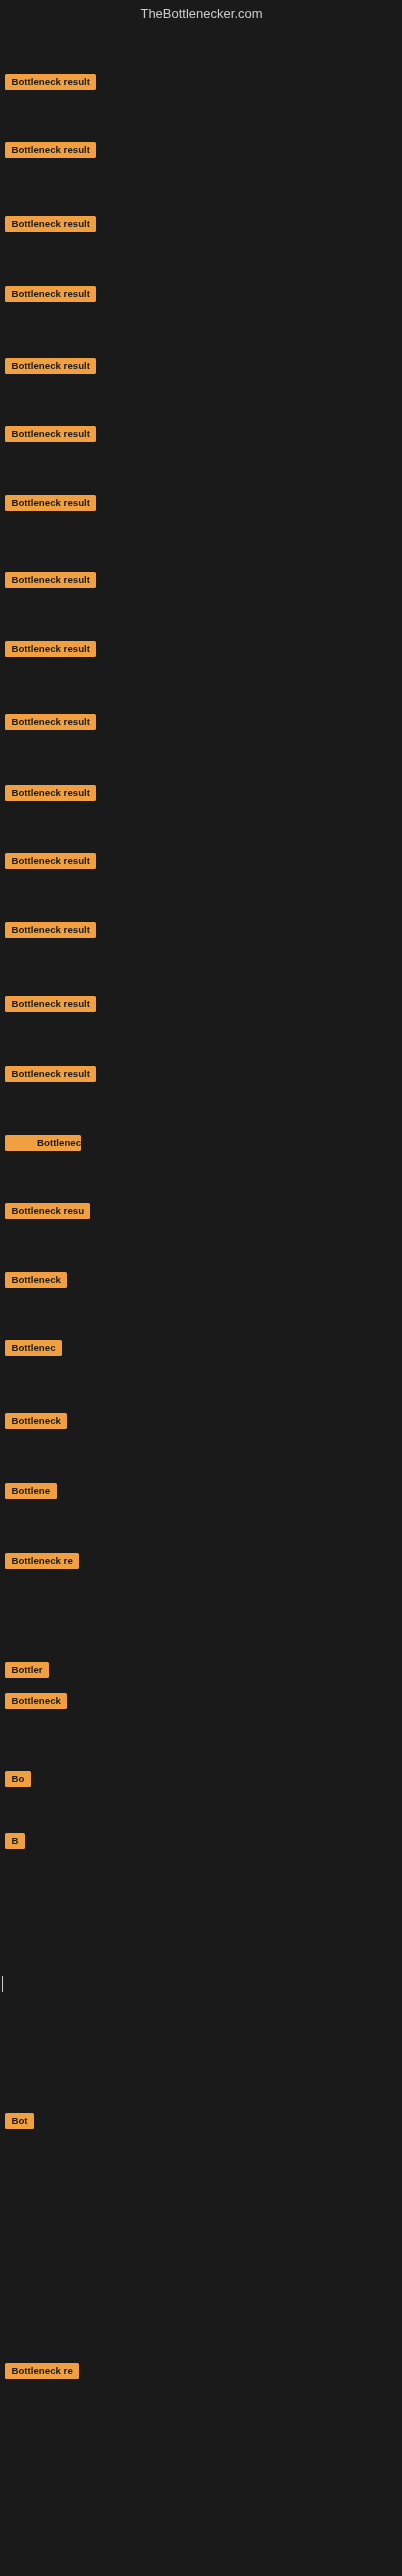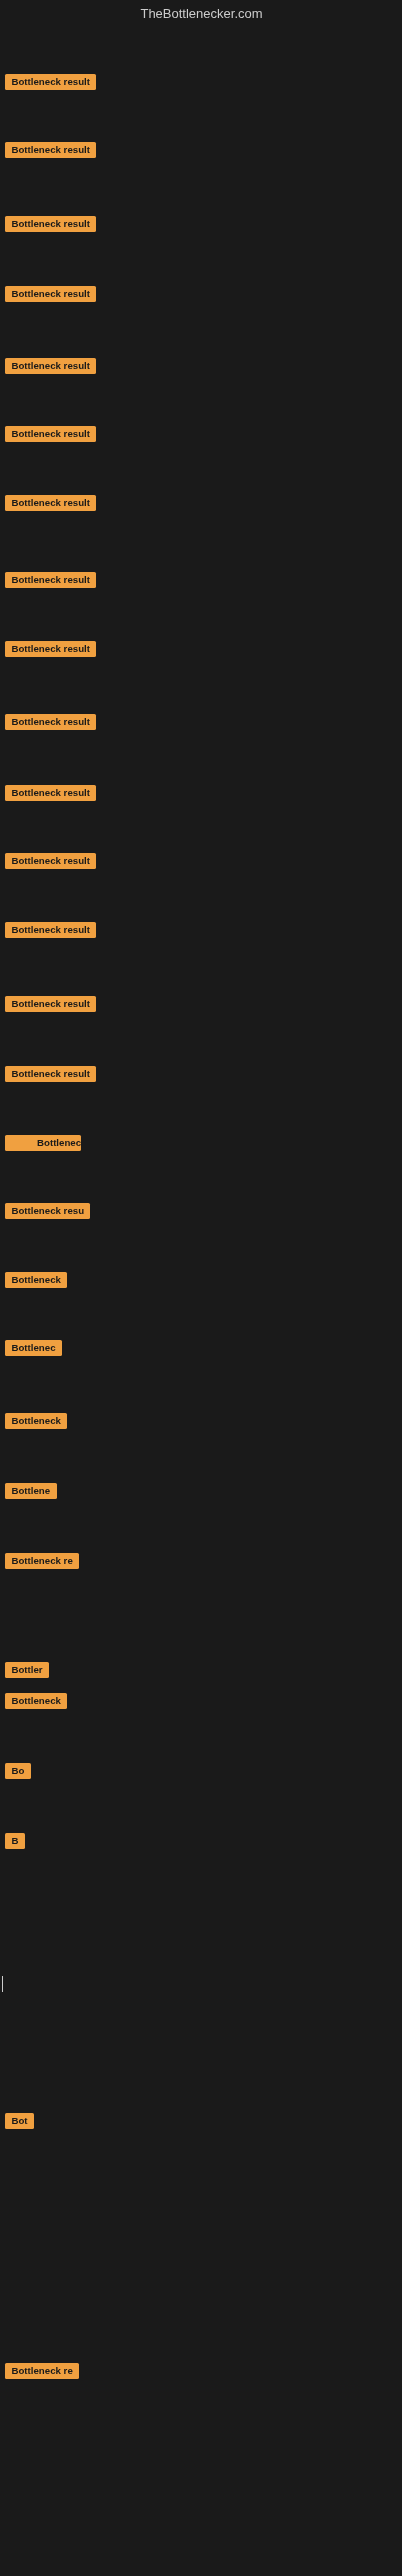--- a/index.html
+++ b/index.html
@@ -72,19 +72,19 @@
     <div class="result-item" style="top: 1038px;"><span class="bottleneck-label" style="max-width: 101px;">Bottleneck result</span></div>
     <div class="result-item" style="top: 1107px;"><span class="bottleneck-label" style="max-width: 76px; padding-left: 32px;">Bottleneck r</span></div>
     <div class="result-item" style="top: 1175px;"><span class="bottleneck-label" style="max-width: 89px;">Bottleneck resu</span></div>
     <div class="result-item" style="top: 1244px;"><span class="bottleneck-label" style="max-width: 68px;">Bottleneck</span></div>
     <div class="result-item" style="top: 1312px;"><span class="bottleneck-label" style="max-width: 60px;">Bottlenec</span></div>
     <div class="result-item" style="top: 1385px;"><span class="bottleneck-label" style="max-width: 68px;">Bottleneck</span></div>
     <div class="result-item" style="top: 1455px;"><span class="bottleneck-label" style="max-width: 64px;">Bottlene</span></div>
     <div class="result-item" style="top: 1525px;"><span class="bottleneck-label" style="max-width: 81px;">Bottleneck re</span></div>
     <div class="result-item" style="top: 1594px;"><span class="bottleneck-label" style="max-width: 52px; margin-top: 40px;">Bottler</span></div>
     <div class="result-item" style="top: 1665px;"><span class="bottleneck-label" style="max-width: 66px;">Bottleneck</span></div>
-    <div class="result-item" style="top: 1735px;"><span class="bottleneck-label" style="max-width: 32px;">Bo</span></div>
+    <div class="result-item" style="top: 1735px;"><span class="bottleneck-label" style="max-width: 32px; margin-top: 8px;">Bo</span></div>
     <div class="result-item" style="top: 1805px;"><span class="bottleneck-label" style="max-width: 20px;">B</span></div>
     <div class="cursor-line" style="top: 1948px;"></div>
     <div class="result-item" style="top: 2085px;"><span class="bottleneck-label" style="max-width: 31px;">Bot</span></div>
     <div class="result-item" style="top: 2335px;"><span class="bottleneck-label" style="max-width: 81px;">Bottleneck re</span></div>
   </div>
 
 
 </body></html>

